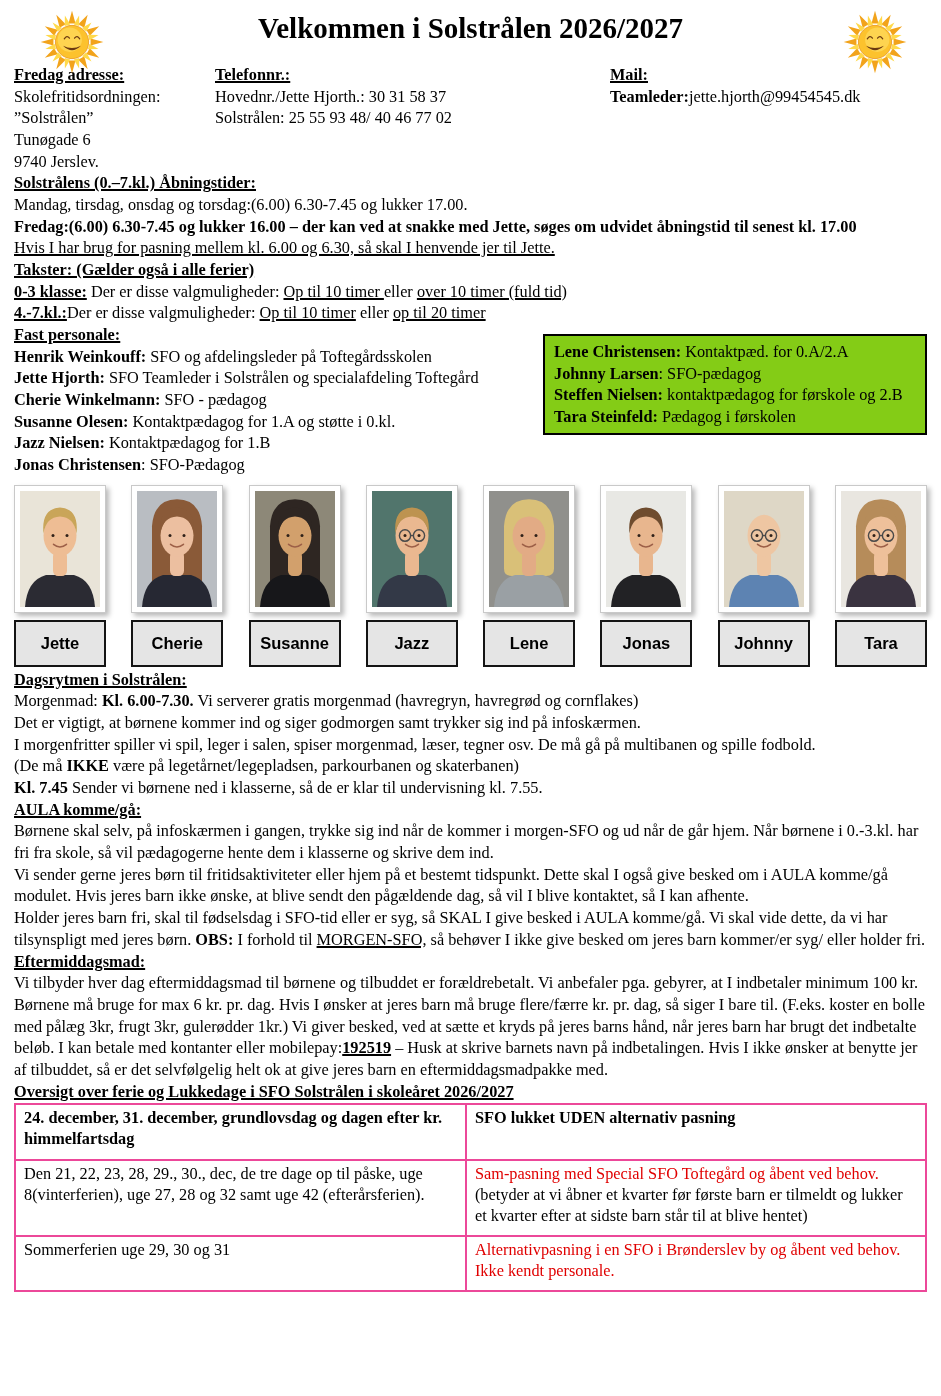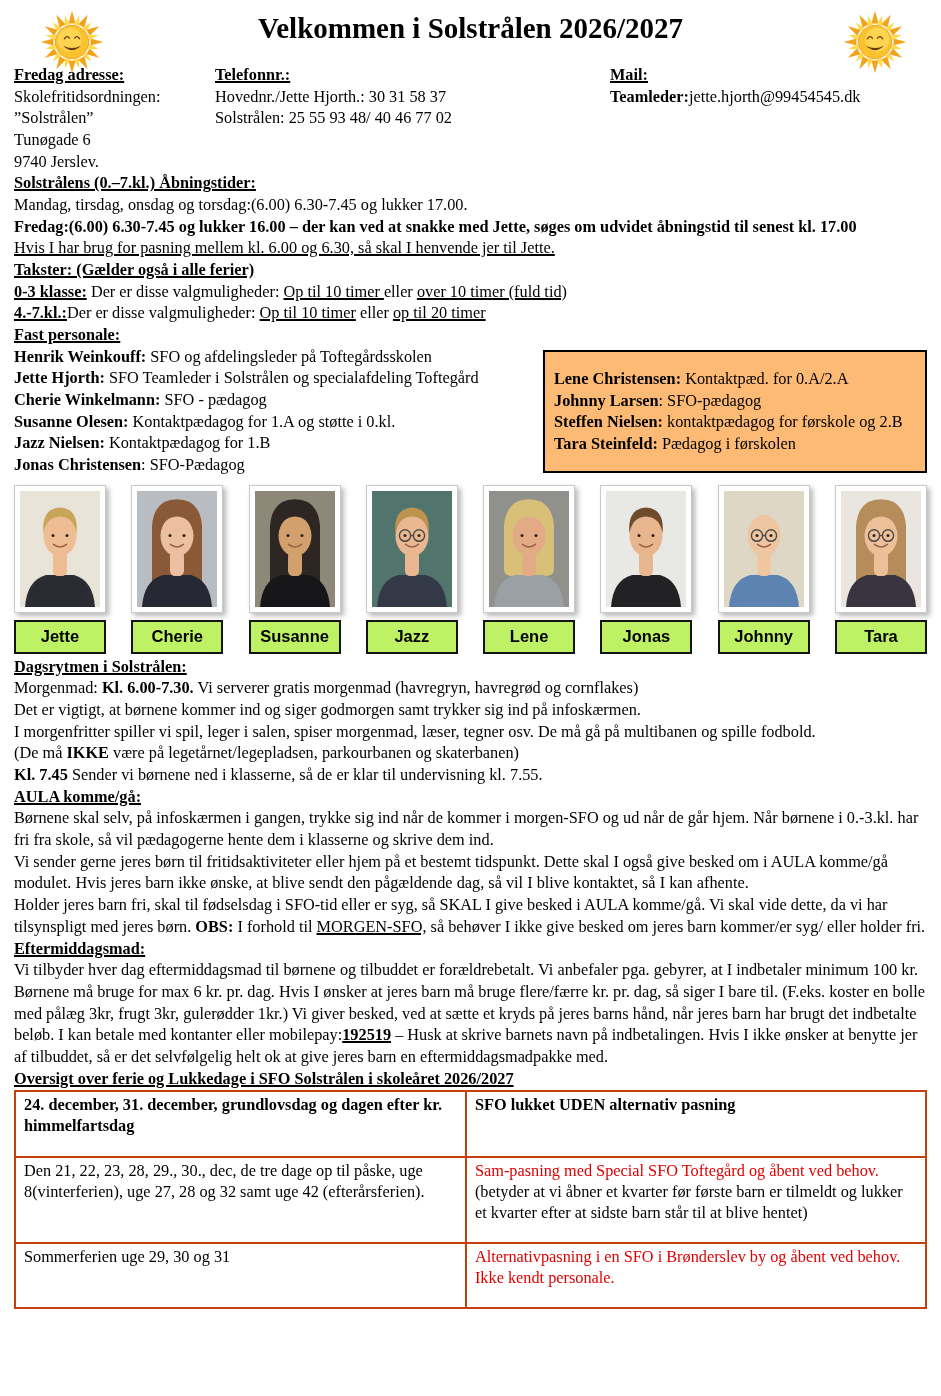--- a/index.html
+++ b/index.html
@@ -12,32 +12,32 @@
   .sun{position:absolute;top:10px;width:88px;height:64px;}
   .sun-left{left:14px;}
   .sun-right{right:8px;transform:scaleX(-1);}
   .line{line-height:1.33;}
   .b{font-weight:bold;}
   .u{text-decoration:underline;text-decoration-thickness:1.5px;}
   .red{color:#e00000;}
   .contact{display:grid;grid-template-columns:201px 395px 1fr;margin-top:6px;}
   .staff-wrap{position:relative;}
   .staff-left{max-width:548px;}
-  .staff-box{position:absolute;right:0;top:26px;width:362px;border:2px solid #000;
-             background:#fdba74;padding:16px 9px;}
+  .staff-box{position:absolute;right:0;top:10px;width:362px;border:2px solid #000;
+             background:#84cc16;padding:5px 9px;}
   .gallery{display:flex;justify-content:space-between;margin:9px 0 2px 0;}
   .pcard{margin:0;width:92px;display:flex;flex-direction:column;align-items:center;}
   .pframe{box-sizing:border-box;width:92px;height:128px;background:#fff;border:1px solid #c9c9c9;
           box-shadow:3px 3px 5px rgba(0,0,0,.28);padding:5px;}
   .pframe svg{display:block;width:100%;height:100%;}
-  .plabel{box-sizing:border-box;margin-top:7px;width:92px;height:34px;border:2px solid #141414;
-          background:#bef264;display:flex;align-items:center;justify-content:center;
+  .plabel{box-sizing:border-box;margin-top:7px;width:92px;height:47px;border:2px solid #141414;
+          background:#e5e5e5;display:flex;align-items:center;justify-content:center;
           font-family:"Liberation Sans",sans-serif;font-weight:bold;font-size:16.5px;}
   .ctable{width:100%;border-collapse:collapse;border:2px solid #000;margin-top:1px;}
-  .ctable td{border:2px solid #c2410c;vertical-align:top;padding:2px 8px 19px 8px;line-height:1.3;}
+  .ctable td{border:2px solid #ec4899;vertical-align:top;padding:2px 8px 9px 8px;line-height:1.3;}
   .ctable td:first-child{width:49.5%;}
   .signoff{margin:16px 56px 0 0;text-align:right;font-size:17px;}
 </style>
 </head>
 <body>
 
 <div class="page">
 
   <header>
     <svg class="sun sun-left" viewBox="0 0 100 100">

